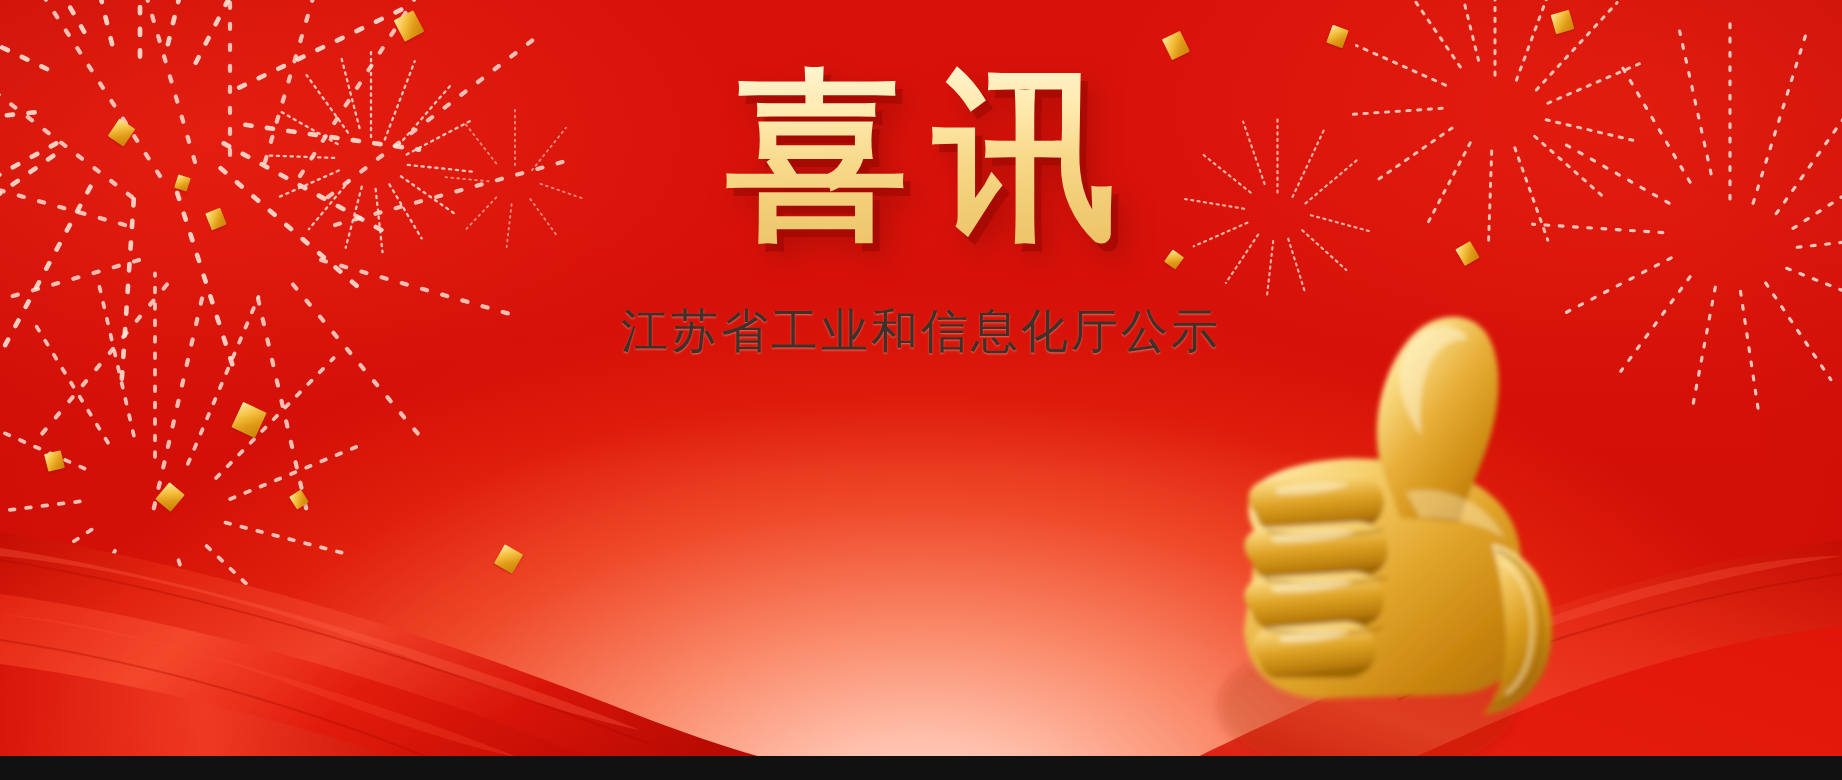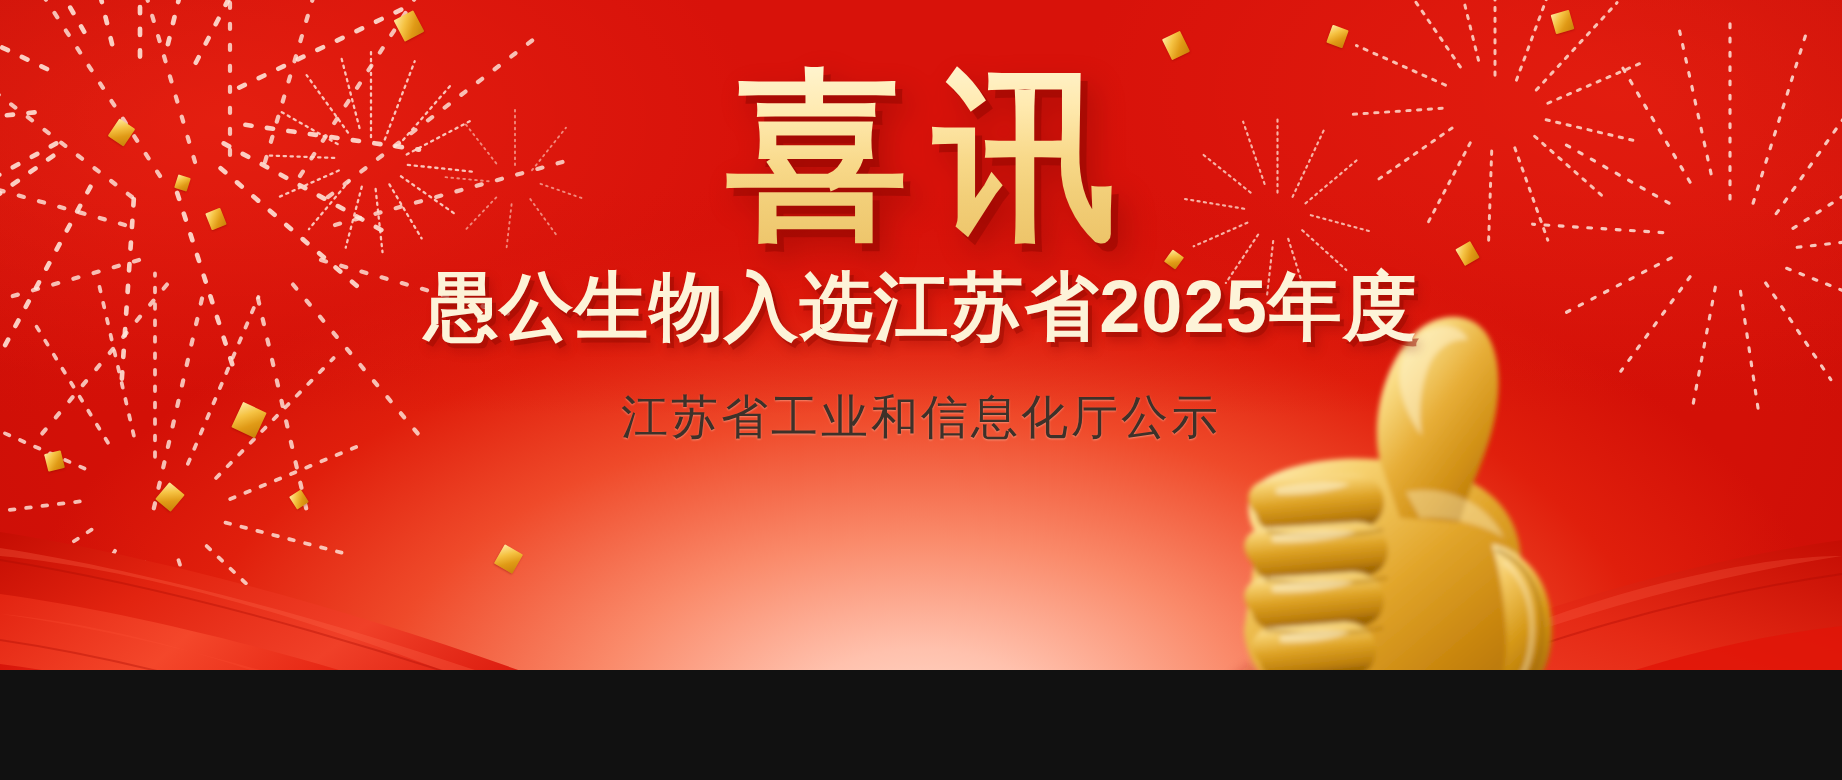--- a/index.html
+++ b/index.html
@@ -1,19 +1,19 @@
 <!DOCTYPE html>
 <html><head>
 <meta charset="utf-8">
 <style>
   * { margin:0; padding:0; box-sizing:border-box; }
   html,body { background:#111; }
   .stage {
     position:relative;
-    width:1842px; height:670px;
+    width:1842px; height:756px;
     overflow:hidden;
     font-family:"Liberation Sans","DejaVu Sans",sans-serif;
     background:#d946ef;
   }
 
   
   .bg-base{
     position:absolute; inset:0;
     background:
       radial-gradient(ellipse 1100px 620px at 50% 108%,
@@ -464,20 +464,19 @@
       <path d="M0,640 C150,662 340,716 470,776"></path>
       <path d="M1842,574 C1690,596 1530,640 1398,700"></path>
     </g>
   </svg>
 
   <div class="content">
 
     <div class="xixun">喜讯</div>
 
     <div class="headline">
-      <div class="l1">愚公生物入选江苏省2025年度</div>
     </div>
 
     <div class="subtitle">江苏省工业和信息化厅公示</div>
 
   </div>
 
 </div>
 
 </body></html>

